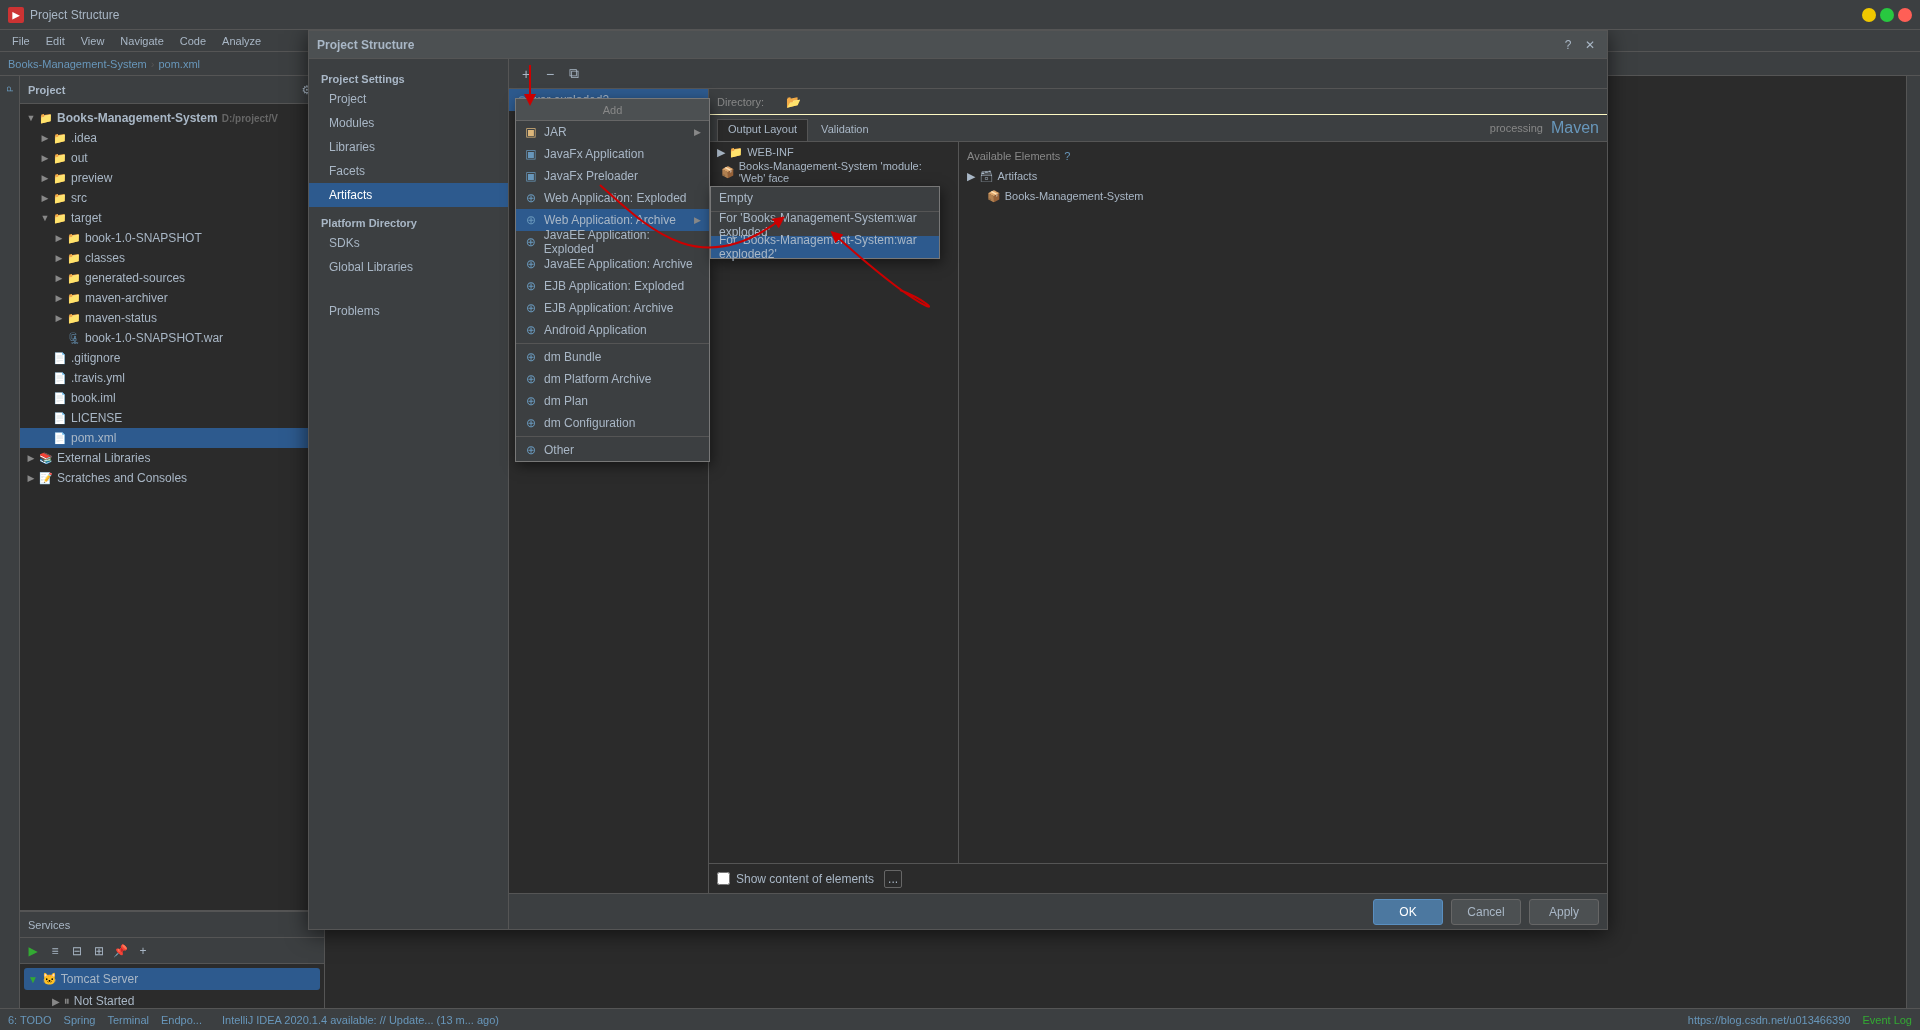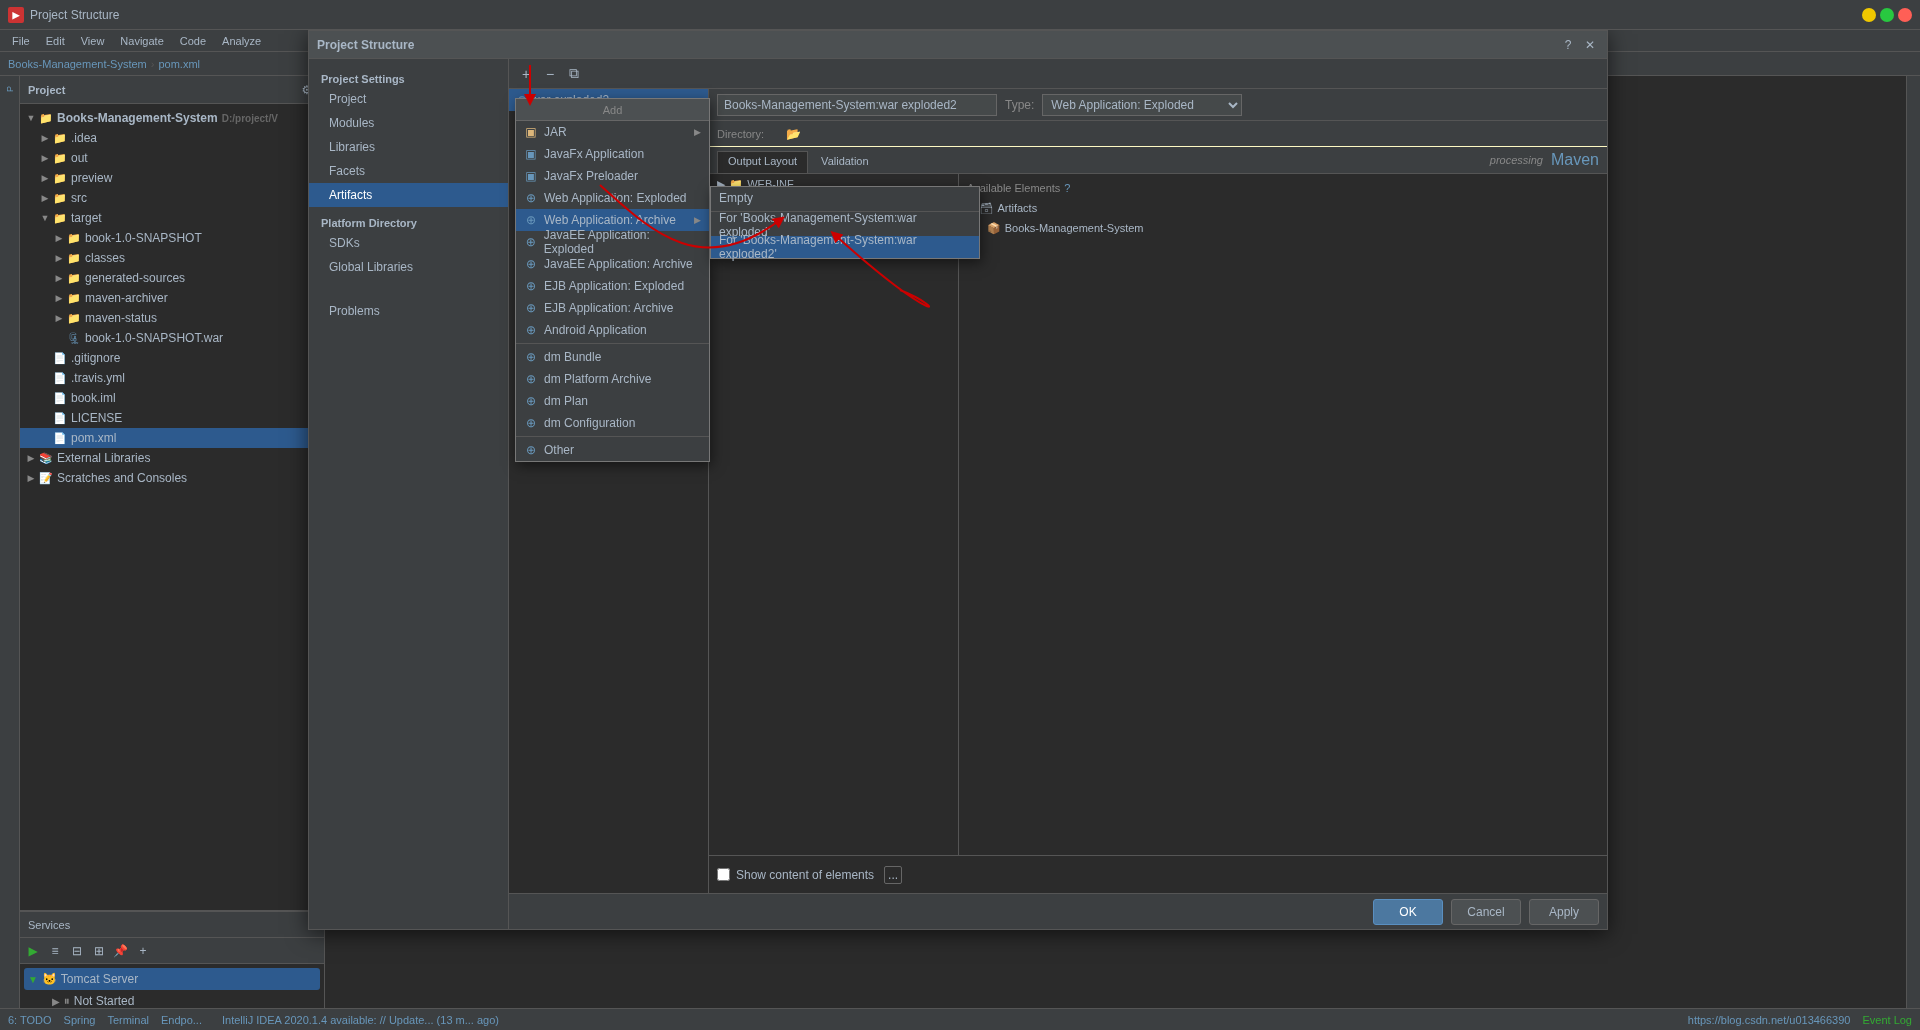--- a/index.html
+++ b/index.html
@@ -390,21 +390,21 @@
     .dropdown-item:hover, .dropdown-item.open { background: #2d5a8e; }
     .dropdown-item .submenu-arrow { margin-left: auto; font-size: 9px; color: #888; }
     .dropdown-item .item-icon { width: 14px; height: 14px; display: inline-flex; align-items: center; justify-content: center; }
     .dropdown-separator { height: 1px; background: #555; margin: 2px 0; }
 
     
     .submenu {
       position: absolute;
       left: 195px;
       top: 0;
-      width: 270px;
+      width: 230px;
       background: #3c3f41;
       border: 1px solid #777;
       box-shadow: 2px 4px 12px rgba(0,0,0,0.5);
       z-index: 210;
     }
     .submenu-item {
       height: 22px;
       display: flex;
       align-items: center;
       padding: 0 8px;
@@ -477,21 +477,21 @@
       display: flex;
       align-items: center;
       gap: 4px;
       font-size: 11px;
       color: #a9b7c6;
       cursor: pointer;
     }
 
     
     .show-content-row {
-      height: 38px;
+      height: 30px;
       background: #2b2b2b;
       border-top: 1px solid #555;
       display: flex;
       align-items: center;
       padding: 0 8px;
       gap: 6px;
       font-size: 12px;
       color: #a9b7c6;
     }
     svg.annotation-svg {
@@ -784,40 +784,33 @@
             <span>war exploded2</span>
           </div>
           <div class="artifact-list-item">
             <span style="color:#cc7832;">🗜</span>
             <span>war</span>
           </div>
         </div>
 
         <div style="flex:1;display:flex;flex-direction:column;overflow:hidden;">
 
-          <div style="height:32px;background:#3c3f41;display:flex;align-items:center;padding:0 8px;gap:8px;border-bottom:1px solid #555;">
-            <input class="artifact-name-input" value="Books-Management-System:war exploded2" style="">
-            <span style="font-size:12px;color:#888;">Type:</span>
-            <select class="artifact-type-select">
-              <option>Web Application: Exploded</option>
-            </select>
-          </div>
 
           <div class="artifact-detail-row">
             <span class="artifact-detail-label">Directory:</span>
             <div class="icon-btn">📂</div>
           </div>
 
 
           <div class="right-tabs">
             <div class="right-tab active">Output Layout</div>
             <div class="right-tab">Validation</div>
 
             <div style="margin-left:auto;display:flex;gap:8px;align-items:center;padding-bottom:4px;">
-              <span style="font-size:11px;color:#888;font-style:italic;">processing</span>
+              <span style="font-size:11px;color:#888;">processing</span>
               <span style="font-size:16px;color:#6897bb;">Maven</span>
             </div>
           </div>
 
           <div class="output-content">
 
             <div class="output-tree">
               <div class="output-tree-item">
                 <span>▶</span>
                 <span>📁</span>

